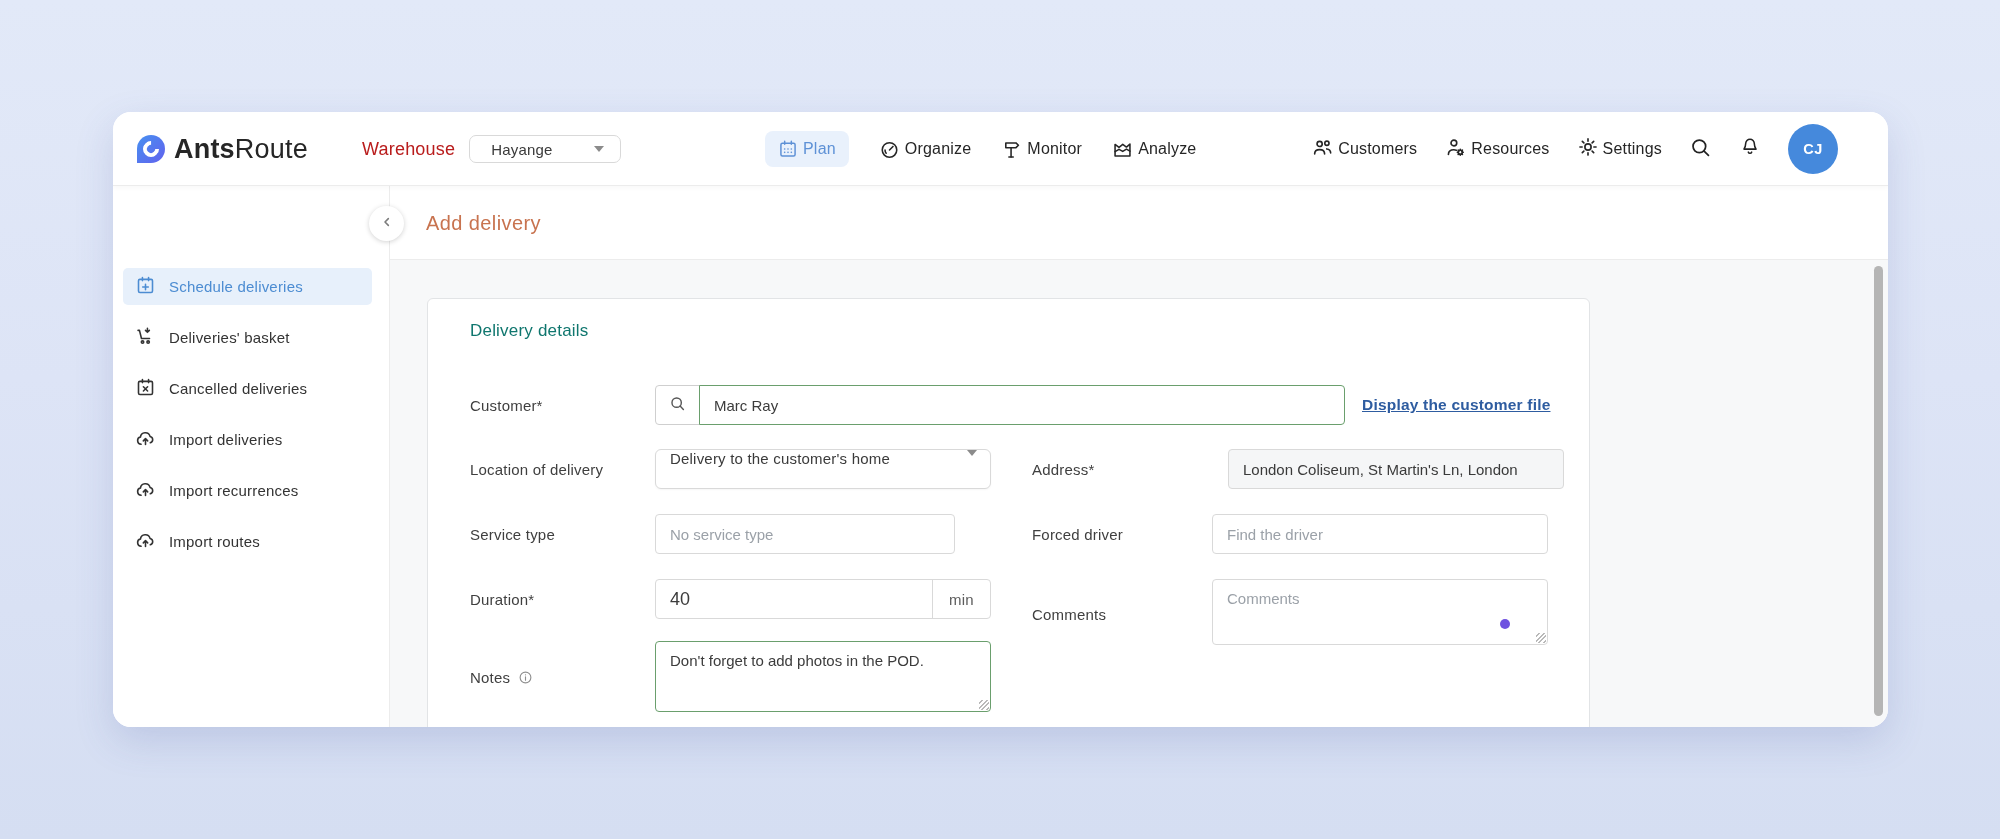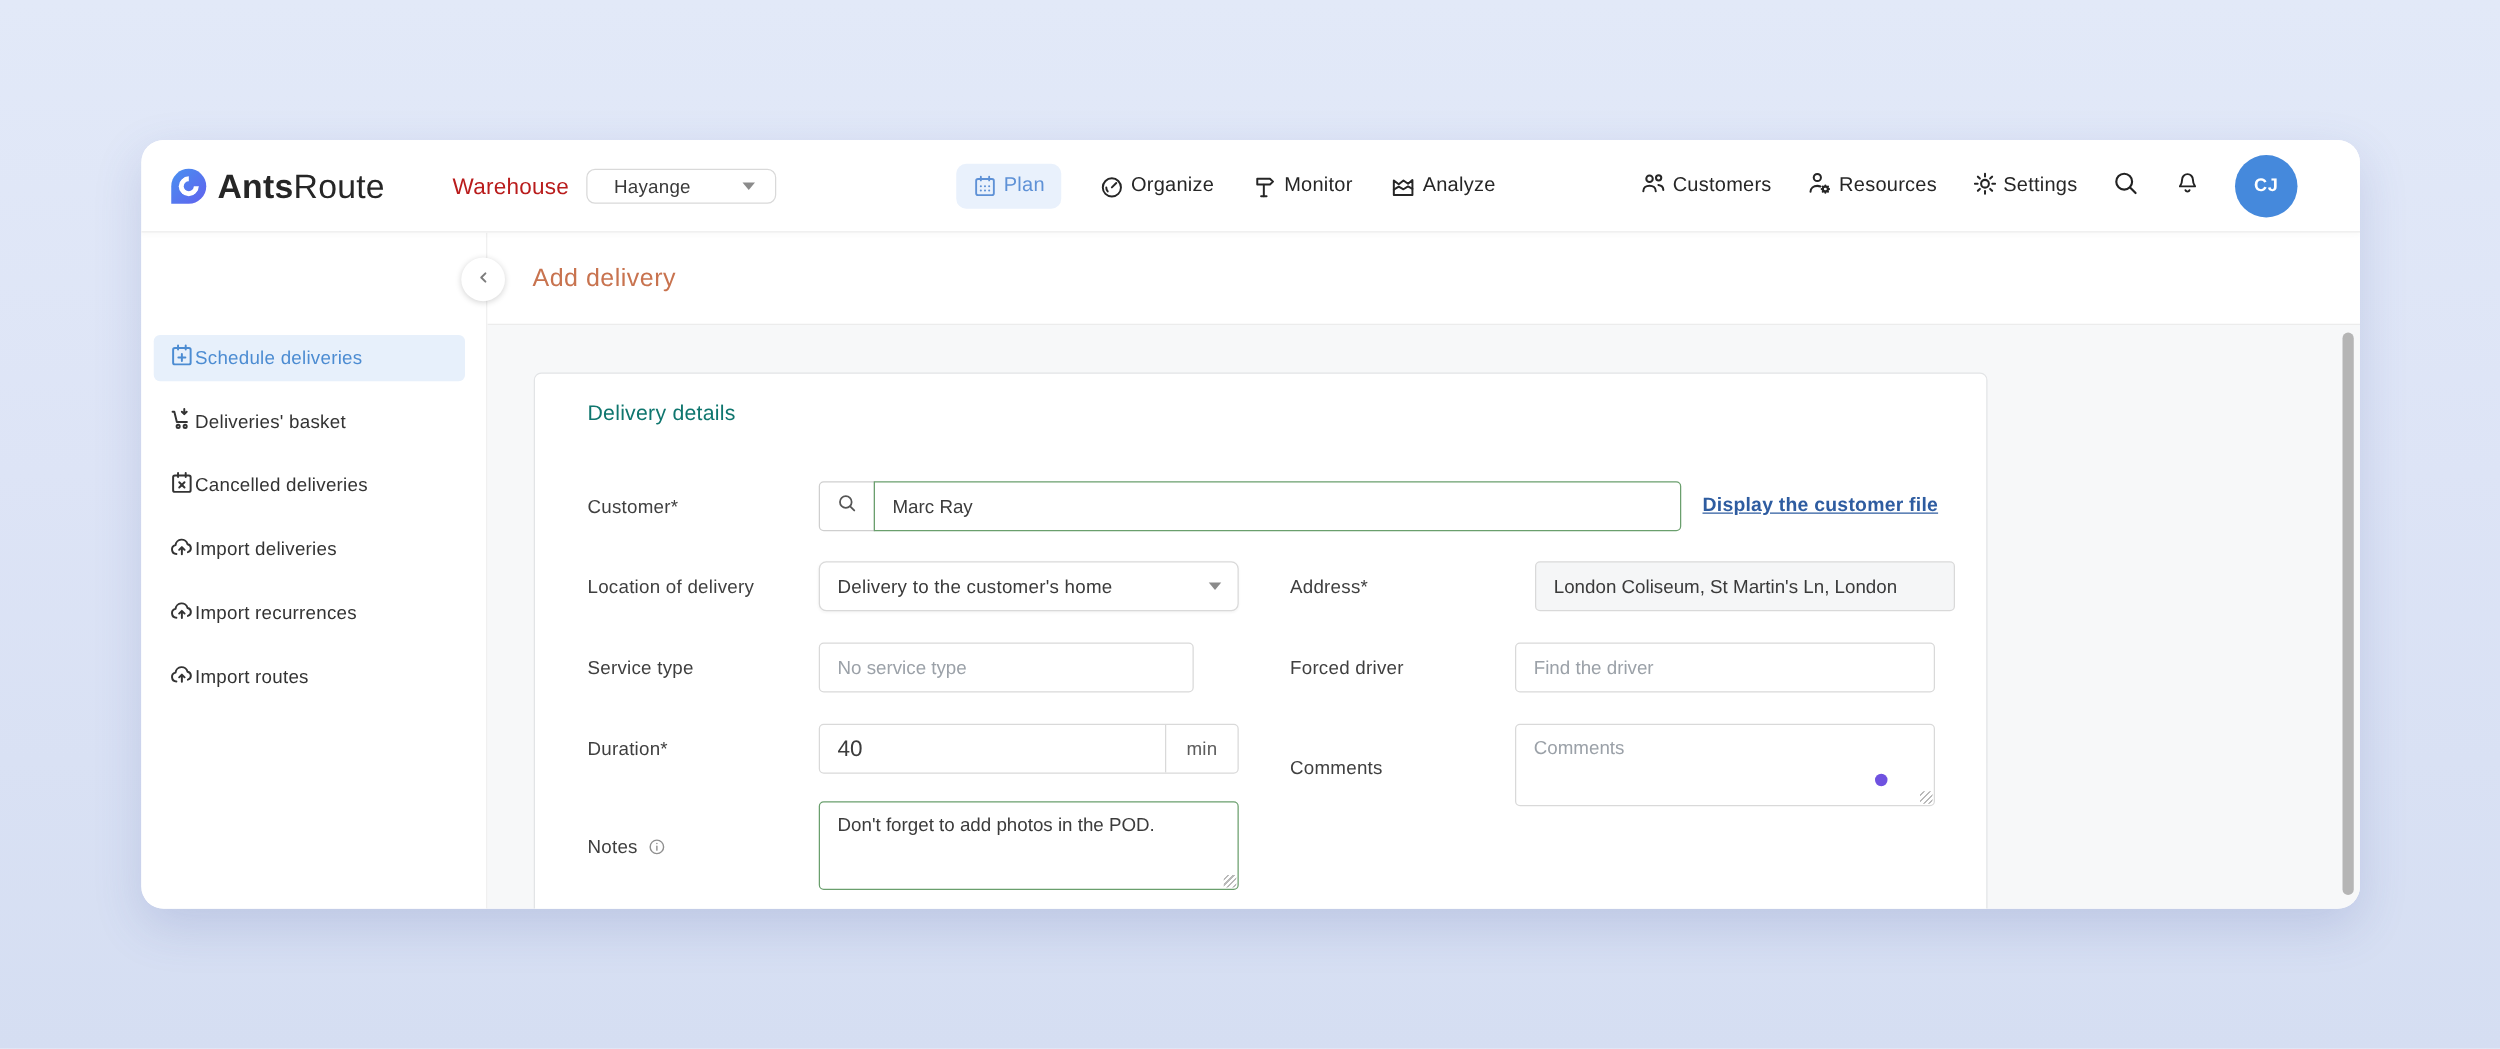--- a/index.html
+++ b/index.html
@@ -31,21 +31,21 @@
   .nav-item svg { display:block; }
   .nav-item.active { background:#e9f1fc; color:#5e91d6; border-radius:8px; padding:8px 13px; }
   .right-nav { position:absolute; right:50px; top:0; height:74px; display:flex; align-items:center; gap:27px; }
   .rn-item { display:flex; align-items:center; gap:4px; font-size:16px; color:#262626; cursor:pointer; }
   .icon-btn { display:flex; align-items:center; cursor:pointer; color:#222; }
   .avatar { width:50px; height:50px; border-radius:50%; background:#4589dc; color:#fff; font-weight:700; font-size:14.5px;
     display:flex; align-items:center; justify-content:center; letter-spacing:.5px; cursor:pointer; }
   
   .window-body { display:flex; height:541px; }
   .sidebar { width:277px; min-width:277px; background:#fff; border-right:1px solid #ececec; padding:82px 17px 0 10px; }
-  .side-item { display:flex; align-items:center; height:37px; border-radius:5px; padding-left:12px; margin-bottom:14px;
+  .side-item { display:flex; align-items:center; gap:13px; height:37px; border-radius:5px; padding-left:12px; margin-bottom:14px;
     font-size:15px; color:#333; cursor:pointer; }
   .side-item svg { flex:none; }
   .side-item.active { background:#e7f0fb; color:#4c8cd2; }
   .main { flex:1; display:flex; flex-direction:column; min-width:0; }
   .page-header { position:relative; height:74px; background:#fff; border-bottom:1px solid #ececec; }
   .back-btn { position:absolute; left:-21px; top:20px; width:35px; height:35px; border-radius:50%; border:none; background:#fff;
     box-shadow:0 1px 5px rgba(0,0,0,.18); display:flex; align-items:center; justify-content:center; cursor:pointer; color:#7d7d7d; z-index:3; }
   .page-title { position:absolute; left:36px; top:0; height:74px; display:flex; align-items:center;
     font-size:20px; font-weight:400; color:#c8734f; letter-spacing:.4px; }
   .content { position:relative; flex:1; background:#f7f8f9; overflow:hidden; }
@@ -58,21 +58,21 @@
   .flabel.r { left:604px; }
   .inp { position:absolute; height:40px; border:1px solid #d9d9d9; border-radius:4px; background:#fff;
     padding:0 14px; font-size:15px; color:#3c3c3c; font-family:"Liberation Sans",sans-serif; outline:none; }
   .inp::placeholder, textarea::placeholder { color:#9ba1a8; opacity:1; }
   .search-prefix { position:absolute; left:227px; top:86px; width:45px; height:40px; border:1px solid #cfcfcf; border-radius:4px 0 0 4px;
     display:flex; align-items:center; justify-content:center; color:#555; background:#fff; }
   .cust-inp { left:271px; top:86px; width:646px; border:1.5px solid #6a9f6d; border-radius:0 4px 4px 0; }
   .cust-link { position:absolute; left:934px; top:86px; height:40px; display:flex; align-items:center;
     font-size:15.5px; font-weight:700; color:#2e5ca0; text-decoration:underline; cursor:pointer; }
   .select { position:absolute; height:40px; border:1px solid #d9d9d9; border-radius:6px; background:#fff;
-    display:flex; align-items:center; justify-content:space-between; padding:0 13px 0 14px; font-size:15px; color:#3a3a3a; cursor:pointer;
+    display:flex; justify-content:space-between; padding:0 13px 0 14px; font-size:15px; color:#3a3a3a; cursor:pointer;
     box-shadow:0 1px 2px rgba(0,0,0,.04); }
   .addr { background:#f5f6f7; color:#3a3a3a; }
   .dur-wrap { position:absolute; left:227px; top:280px; width:336px; height:40px; border:1px solid #d9d9d9; border-radius:4px; display:flex; background:#fff; }
   .dur-inp { flex:1; border:none; outline:none; padding:0 14px; font-size:18px; color:#3c3c3c; background:transparent; font-family:"Liberation Sans",sans-serif; min-width:0; }
   .dur-unit { width:58px; border-left:1px solid #d9d9d9; display:flex; align-items:center; justify-content:center; font-size:15px; color:#5c5c5c; }
   textarea { position:absolute; font-family:"Liberation Sans",sans-serif; font-size:15px; color:#3c3c3c;
     border:1px solid #d9d9d9; border-radius:4px; padding:10px 14px; resize:none; outline:none; background:#fff; }
   .ta-comments { left:784px; top:280px; width:336px; height:66px; }
   .ta-notes { left:227px; top:342px; width:336px; height:71px; border:1.5px solid #6a9f6d; }
   .dot { position:absolute; left:1072px; top:320px; width:10px; height:10px; border-radius:50%; background:#6f52e0; }

